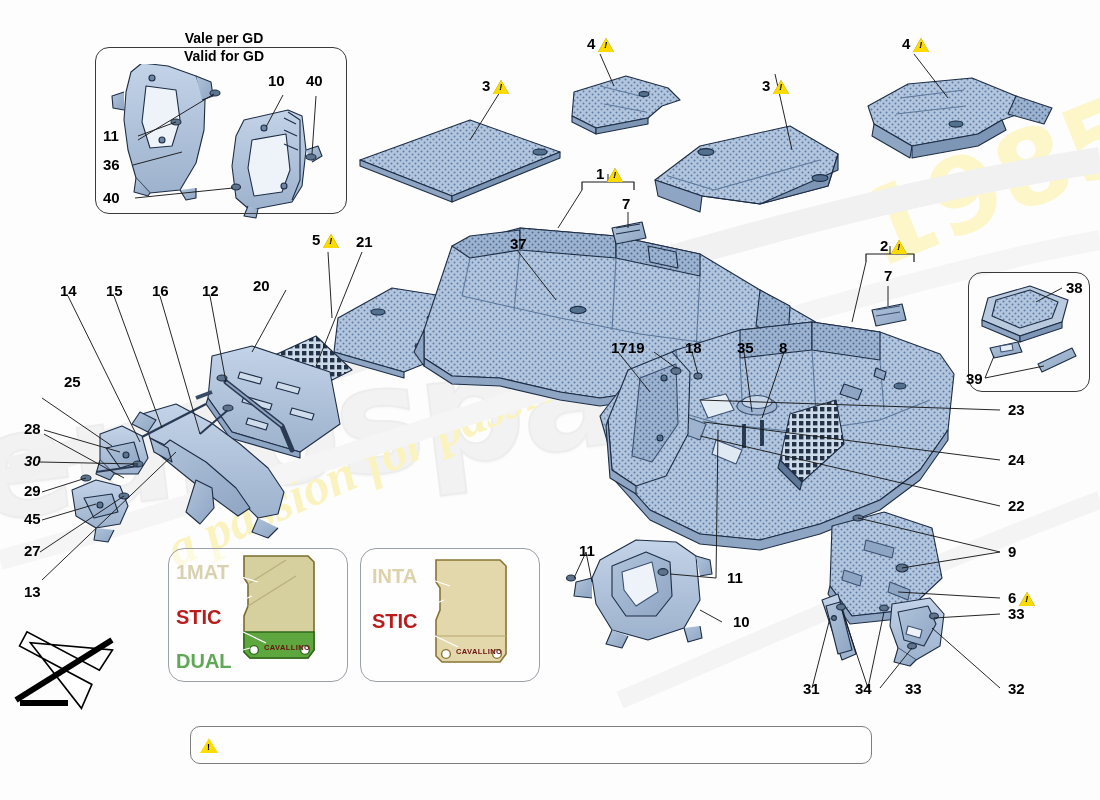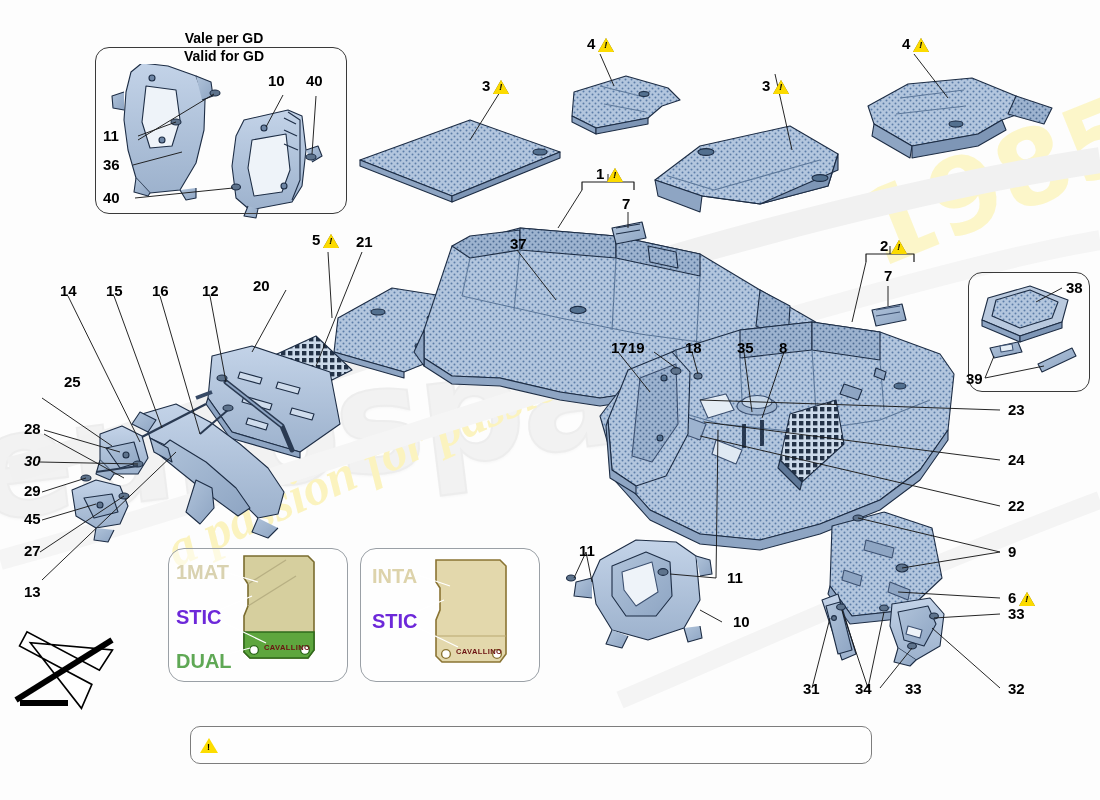--- a/index.html
+++ b/index.html
@@ -66,21 +66,21 @@
   }
   svg.layer{position:absolute;left:0;top:0;width:1100px;height:800px;overflow:visible;}
 
   
   .legend-box{
     position:absolute;border:1.1px solid #9aa0a6;border-radius:16px;background:rgba(255,255,255,0.55);
   }
   .lg-label{position:absolute;font-size:20px;font-weight:bold;font-family:"Liberation Sans",sans-serif;}
   .lg-1mat{color:#d9d2b0;}
   .lg-inta{color:#ddd3ab;}
-  .lg-stic{color:#6d28d9;}
+  .lg-stic{color:#b91c1c;}
   .lg-dual{color:#5fa855;}
 
   
   #attention-wrap{position:absolute;left:190px;top:718px;width:680px;height:44px;}
   #attention-frame{
     position:absolute;left:0;top:8px;width:100%;height:36px;
     border:1.1px solid #7d7d7d;border-radius:10px;background:rgba(255,255,255,0.6);
   }
   #attention-pill{
     position:absolute;left:50%;top:0;transform:translateX(-50%);

